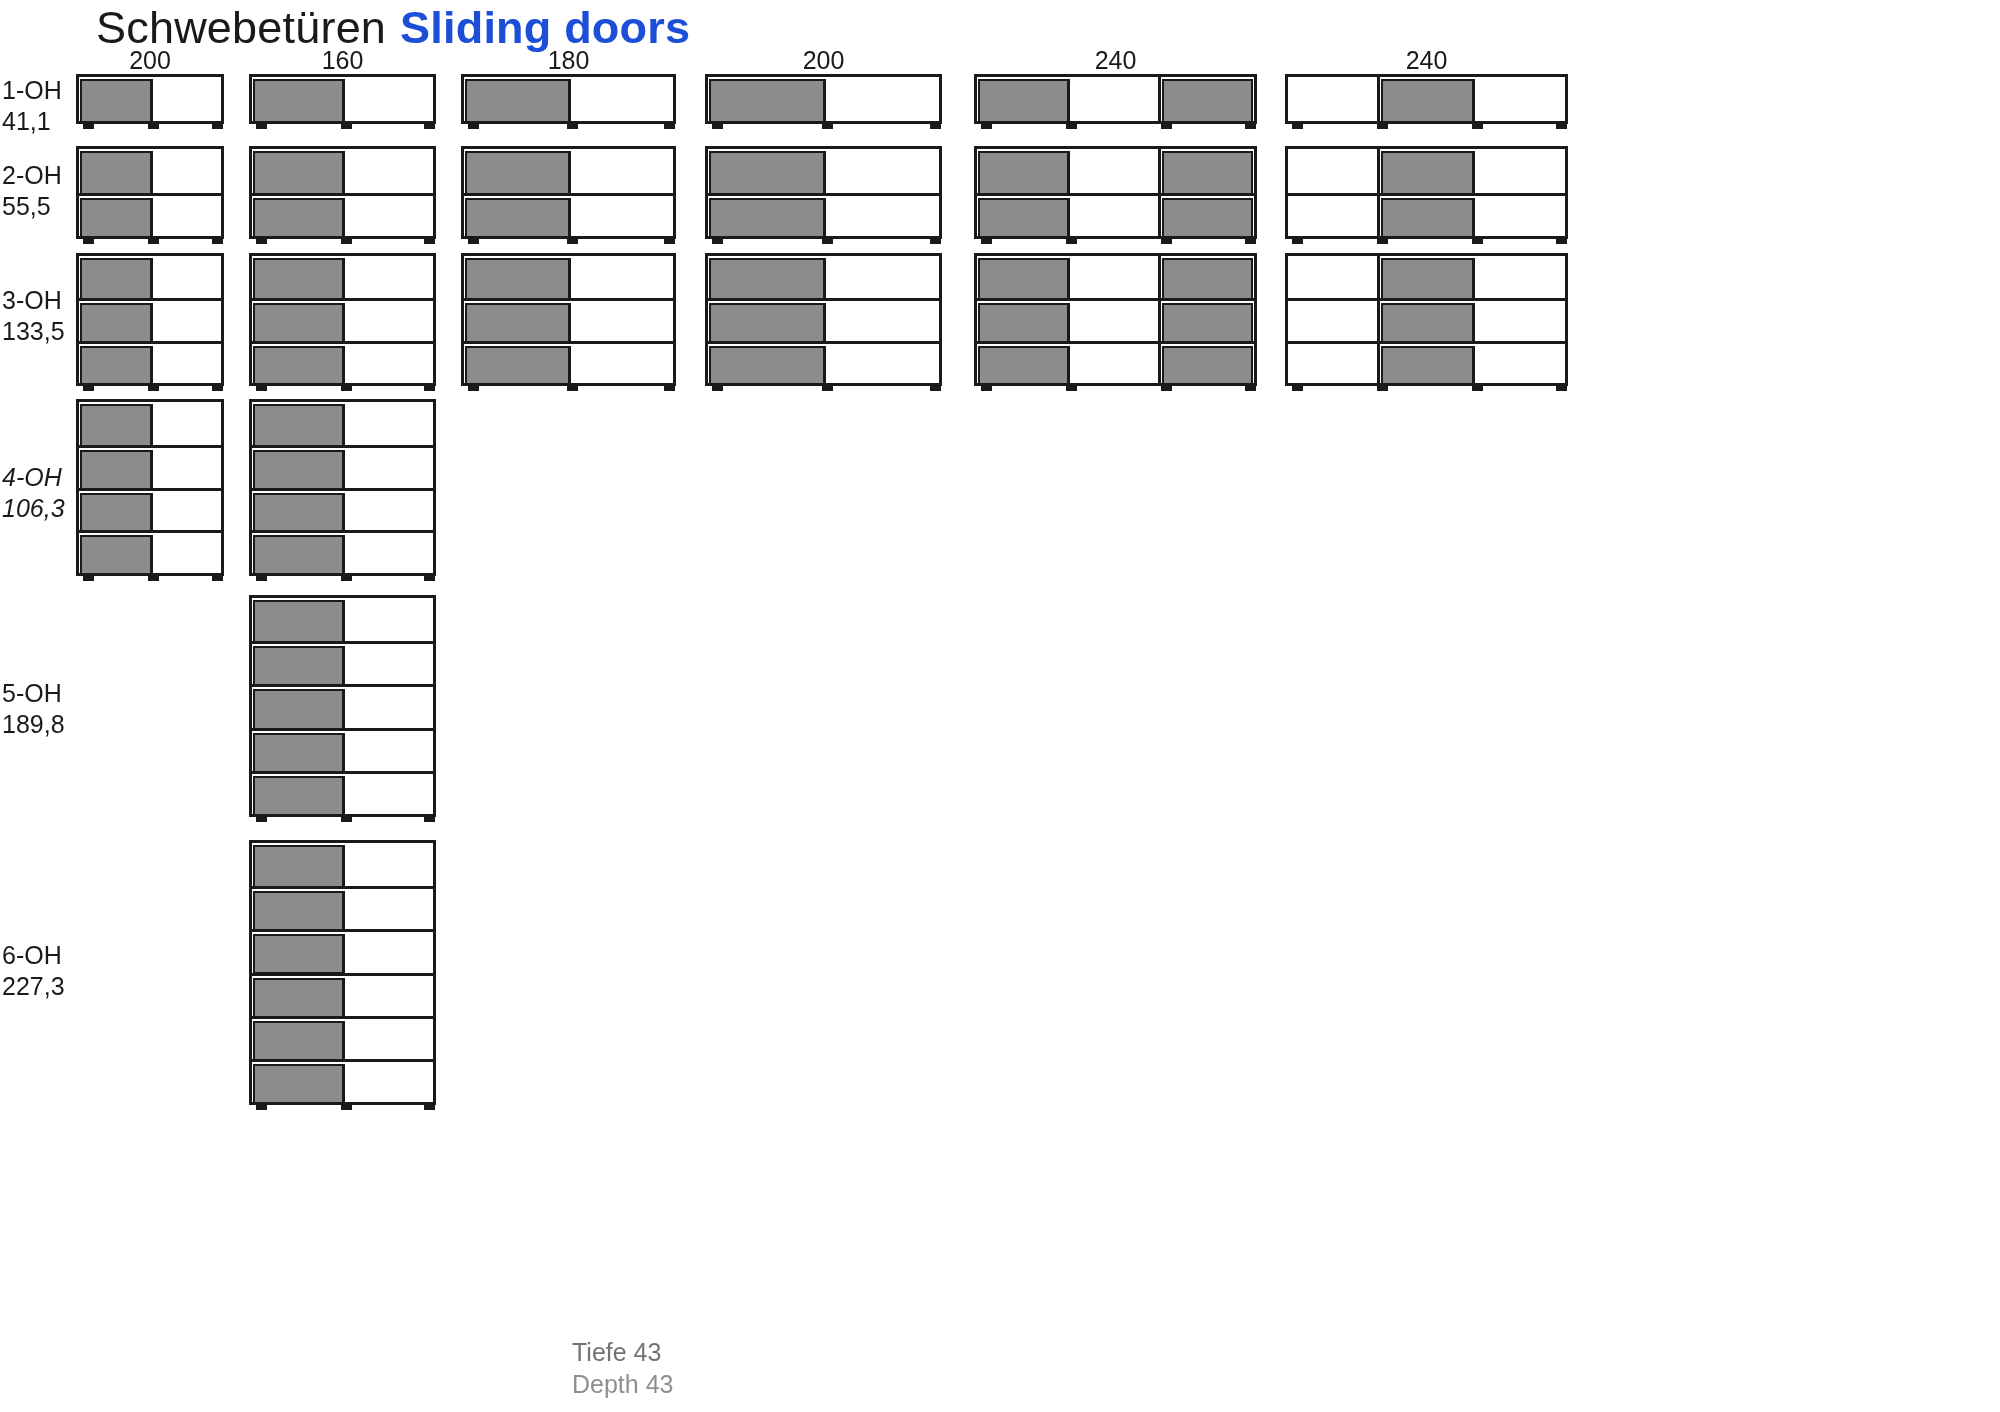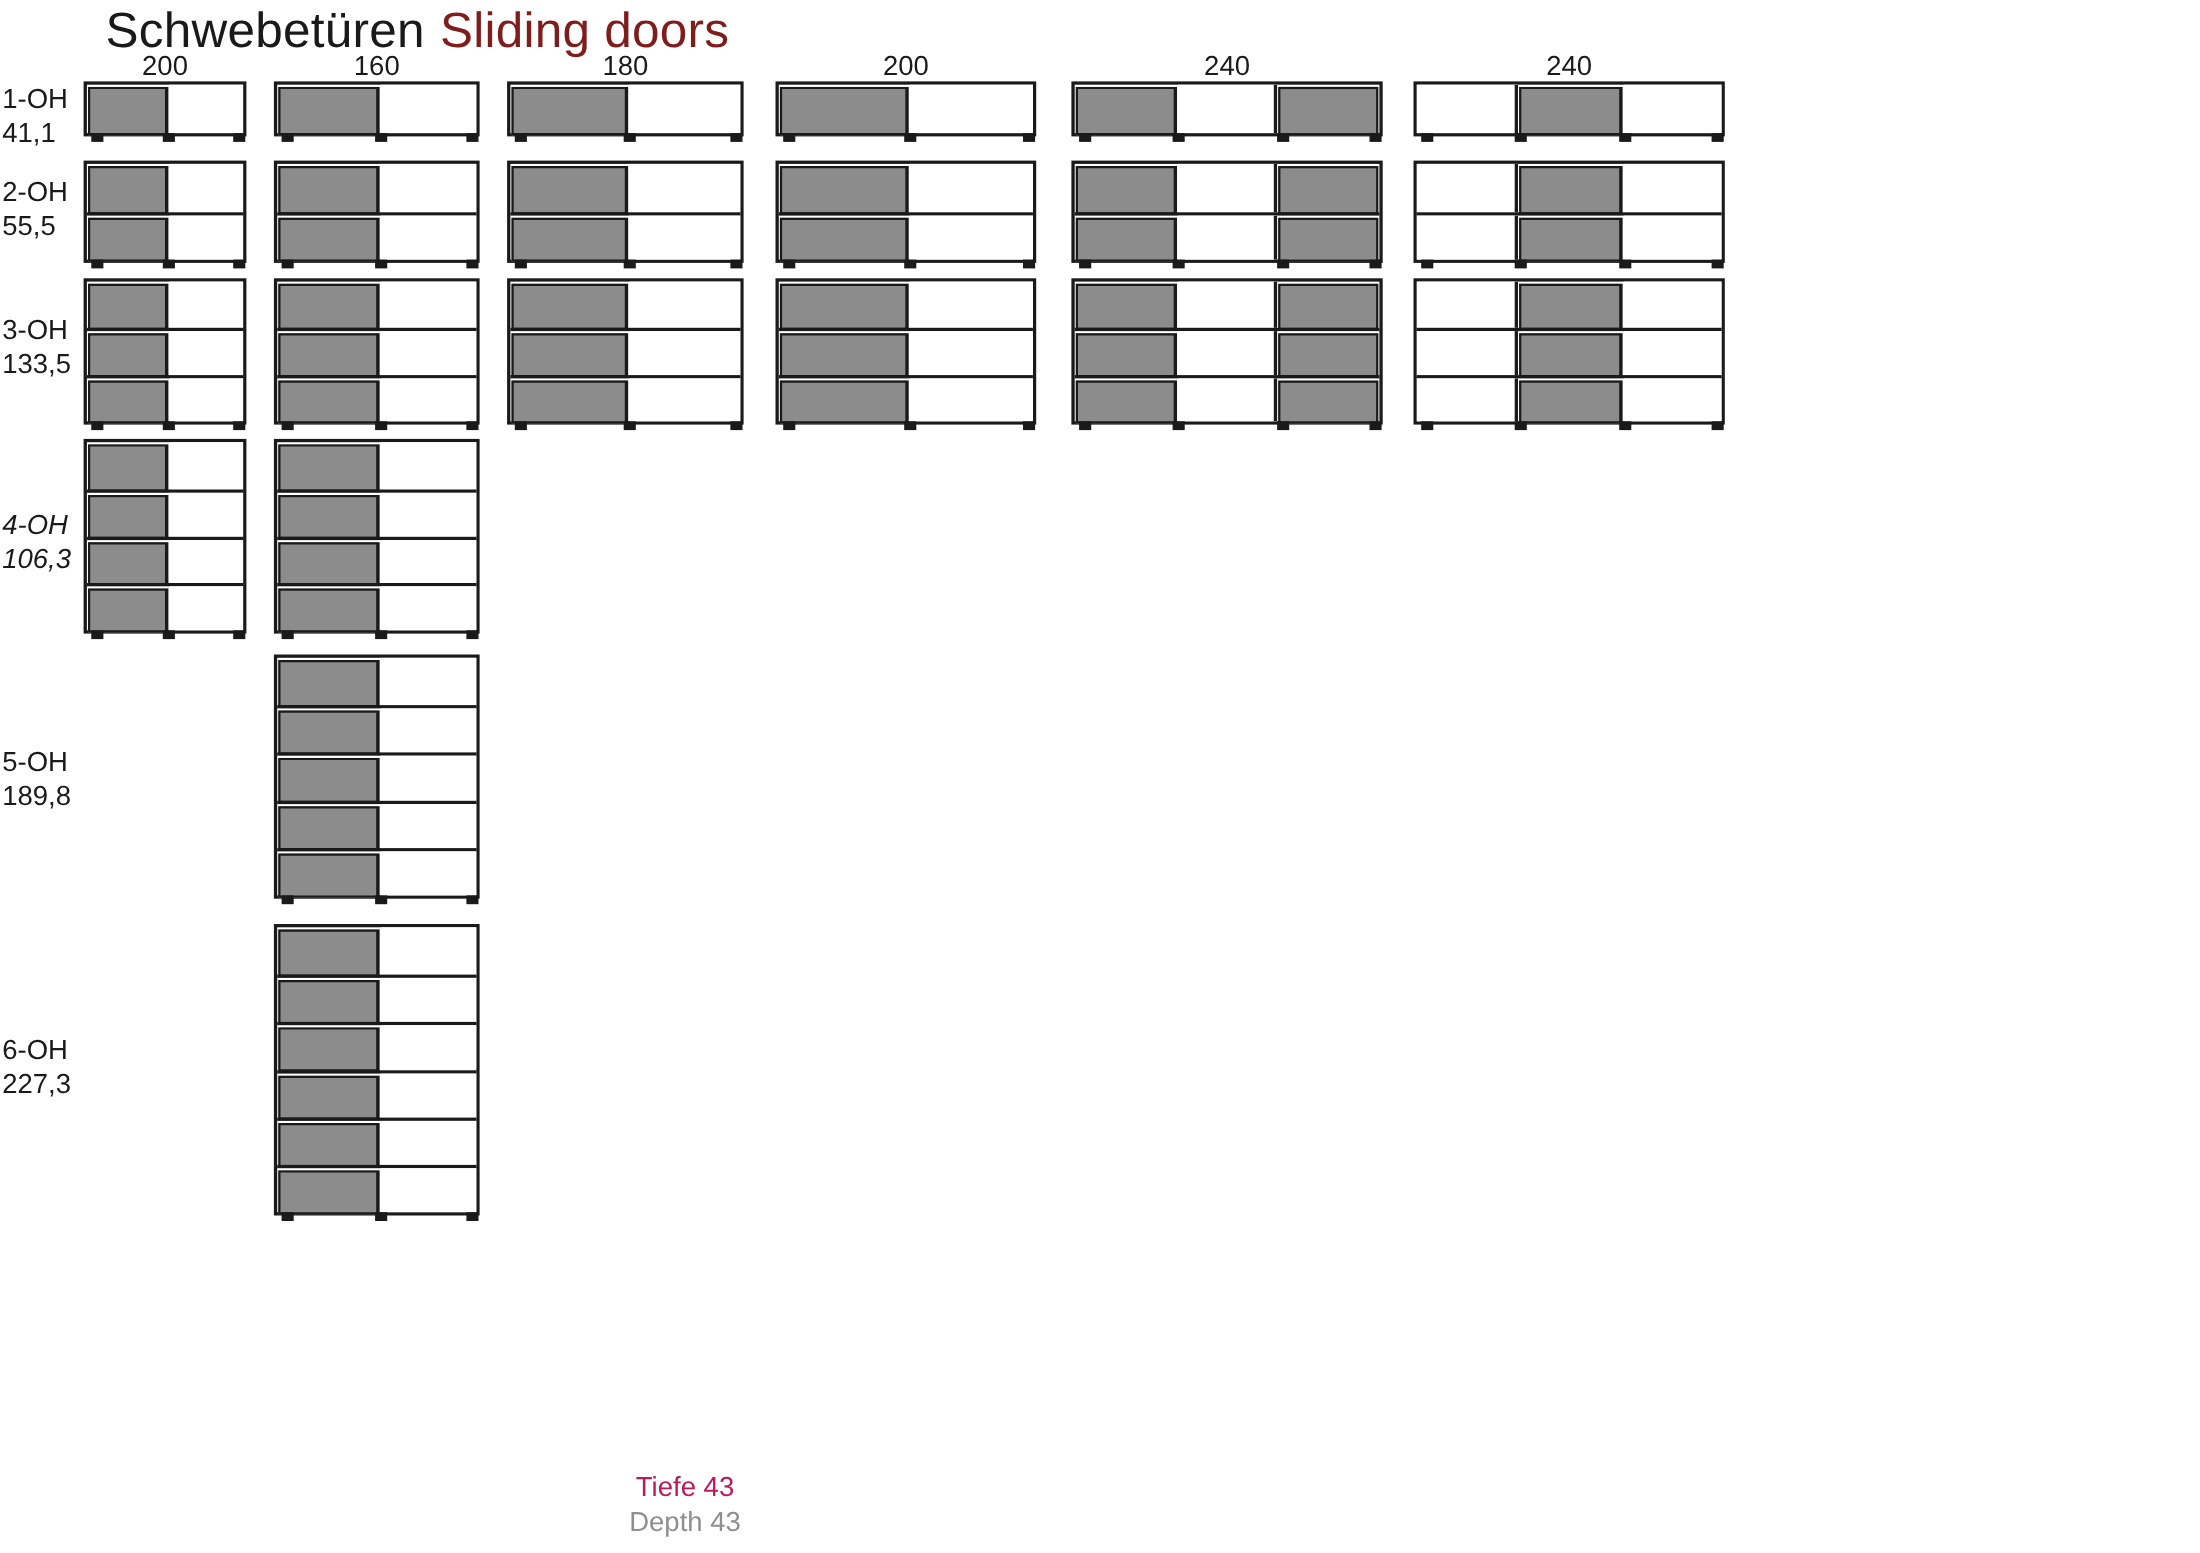--- a/index.html
+++ b/index.html
@@ -28,23 +28,23 @@
     white-space: nowrap;
   }
   .title-de {
     font-size: 45px;
     font-weight: 400;
     letter-spacing: 0.2px;
     color: #1a1a1a;
   }
   .title-en {
     font-size: 45px;
-    font-weight: 400;
+    font-weight: 700;
     letter-spacing: 0.2px;
-    color: #7f1d1d;
+    color: #1d4ed8;
     margin-left: 14px;
   }
 
   
   .row-label {
     position: absolute;
     left: 2px;
     width: 86px;
     text-align: left;
     font-size: 25px;
@@ -111,21 +111,21 @@
 
   
   #depth-note {
     position: absolute;
     left: 572px;
     top: 1336px;
     font-size: 25px;
     line-height: 32px;
     white-space: nowrap;
   }
-  .depth-de { display: block; color: #be185d; text-align: center; }
+  .depth-de { display: block; color: #737373; }
   .depth-en { display: block; color: #8f8f8f; }
 </style>
 </head>
 <body>
 
 <div id="sheet">
 
   <div id="title-block">
     <span class="title-de">Schwebetüren</span><span class="title-en">Sliding doors</span>
   </div>

